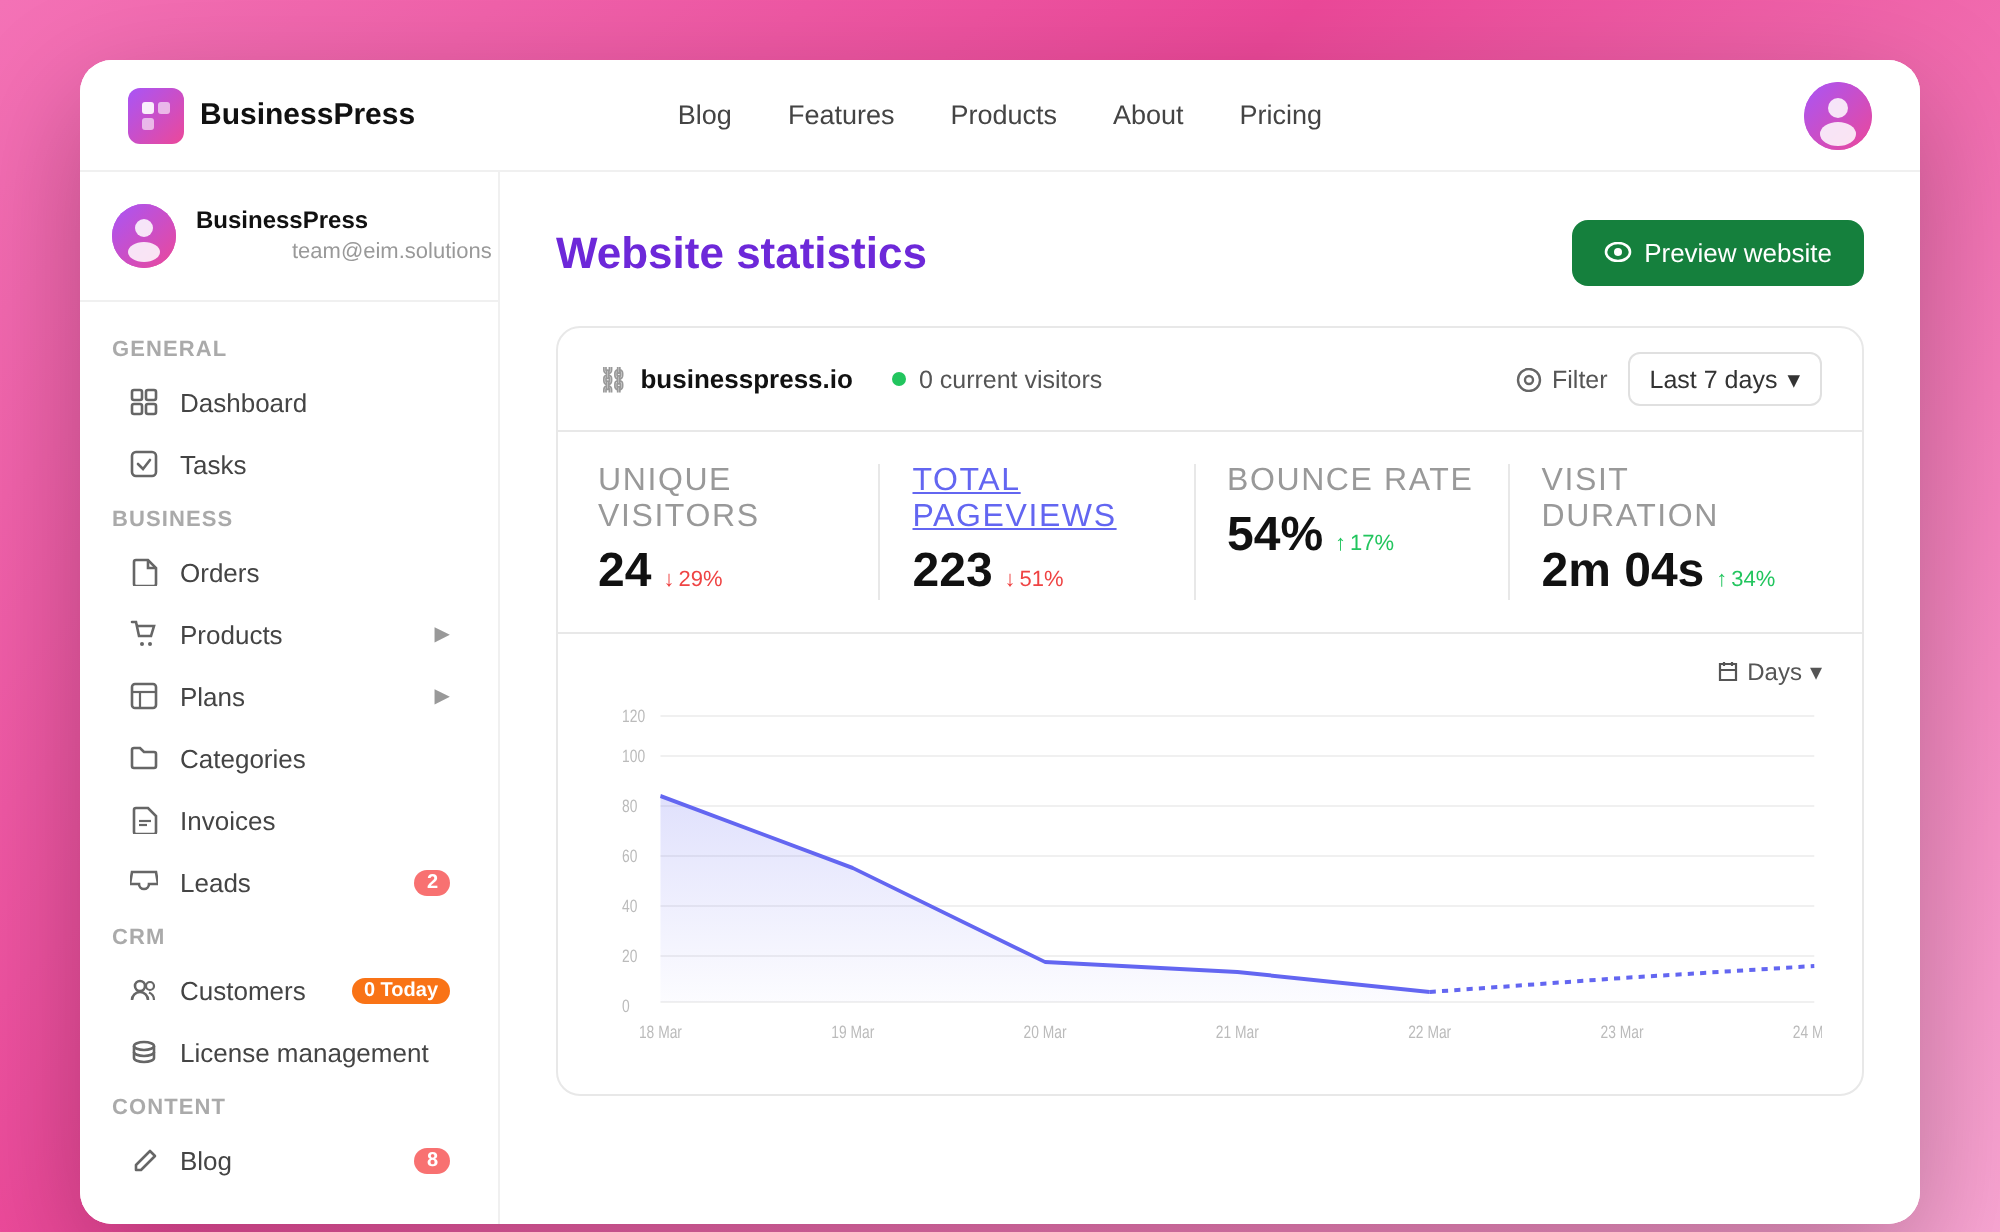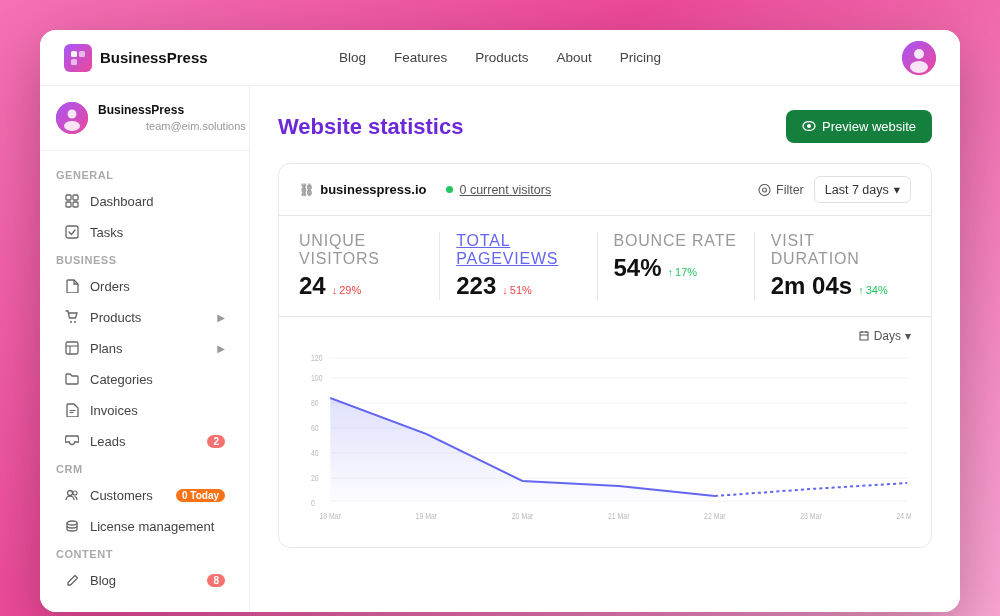--- a/index.html
+++ b/index.html
@@ -227,21 +227,20 @@
       font-weight: 600;
       color: #111;
     }
     .site-url-icon { color: #999; font-size: 12px; }
     .visitors-indicator {
       display: flex;
       align-items: center;
       gap: 6px;
       font-size: 12.5px;
       color: #555;
-      text-decoration: underline;
     }
     .dot-green {
       width: 7px;
       height: 7px;
       border-radius: 50%;
       background: #22c55e;
       flex-shrink: 0;
     }
     .filter-area {
       margin-left: auto;

